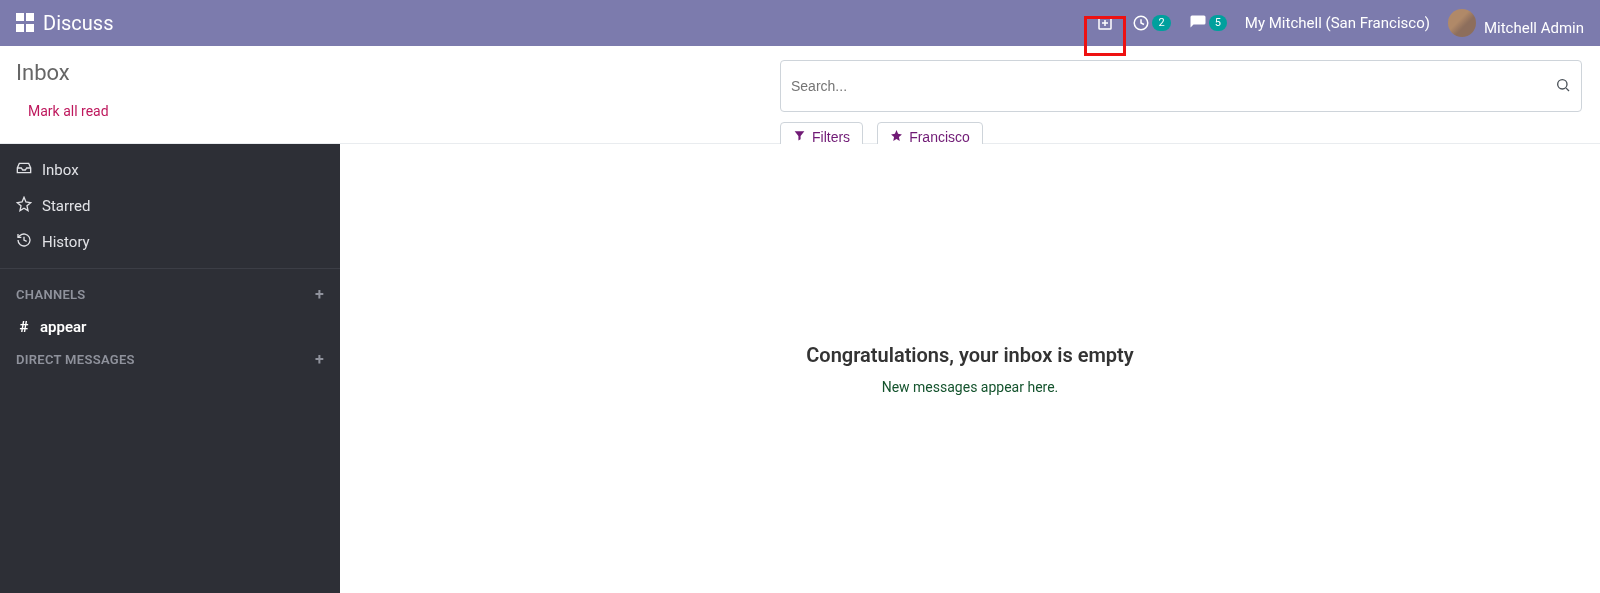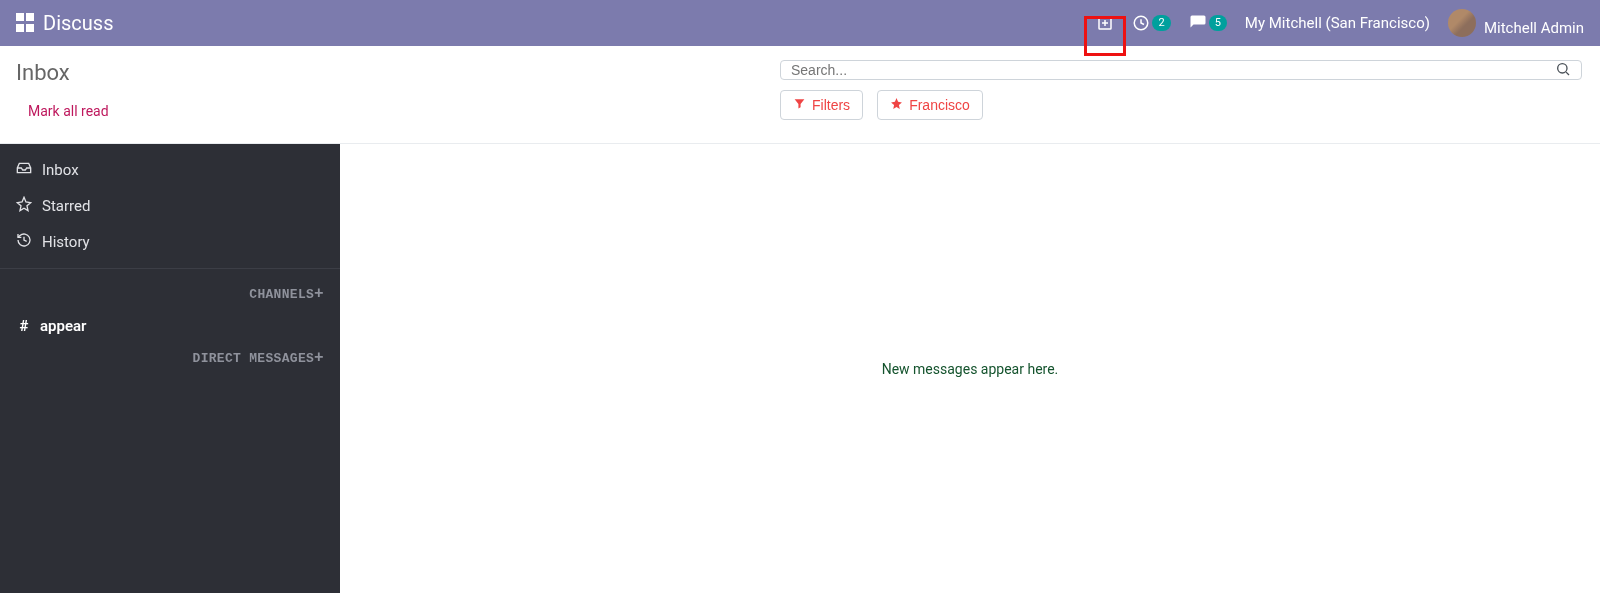--- a/index.html
+++ b/index.html
@@ -19,34 +19,34 @@
 .nav-text { font-size: 15px; cursor: pointer; }
 .avatar { width: 28px; height: 28px; border-radius: 50%; background: linear-gradient(135deg,#b08968 40%,#8d6e5c 60%); display:inline-block; }
 .highlight-box { position:absolute; top:2px; left:-12px; width:42px; height:40px; border:3px solid #e11; pointer-events:none; }
 
 
 .control-panel { height: 98px; background: #fff; border-bottom: 1px solid #e9ecef; display:flex; }
 .cp-left { width: 780px; padding: 14px 16px 0 16px; }
 .cp-title { font-size: 22px; color: #666; font-weight: 400; margin-bottom: 18px; }
 .cp-mark { color: #be185d; font-size: 14px; cursor: pointer; margin-left: 12px; }
 .cp-right { flex:1; padding: 14px 18px 0 0; }
-.search-wrap { border: 1px solid #ced4da; border-radius: 4px; height: 20px; display:flex; align-items:center; padding: 0 10px; }
+.search-wrap { border: 1px solid #ced4da; border-radius: 4px; height: 52px; display:flex; align-items:center; padding: 0 10px; }
 .search-input { flex:1; border:none; outline:none; font-size: 14px; background:transparent; }
 .search-btn { cursor:pointer; color:#495057; }
 .cp-buttons { margin-top: 10px; display:flex; gap:14px; }
-.cp-btn { border:1px solid #ced4da; background:#fff; border-radius:4px; padding: 6px 12px; font-size:14px; display:flex; align-items:center; gap:6px; cursor:pointer; color:#ef4444; }
+.cp-btn { border:1px solid #ced4da; background:#fff; border-radius:4px; padding: 6px 12px; font-size:14px; display:flex; align-items:center; gap:6px; cursor:pointer; color:#701a75; }
 .cp-btn svg { width:13px; height:13px; }
 
 
 .body { display:flex; height: calc(593px - 46px - 98px); }
 .sidebar { width: 340px; background: #2d2f36; color:#b7b9be; display:flex; flex-direction:column; padding-top:8px; }
 .sb-item { display:flex; align-items:center; gap:10px; padding: 8px 16px; font-size:15px; cursor:pointer; color:#e1e2e6; }
 .sb-item svg { width:16px; height:16px; flex-shrink:0; }
 .sb-sep { height:1px; background:#3c3e46; margin:8px 0; }
-.sb-header { display:flex; align-items:center; justify-content:flex-end; padding: 8px 16px; font-size:13px; color:#8f929c; font-weight:600; letter-spacing:0.3px;font-family:Liberation Mono, monospace; }
+.sb-header { display:flex; align-items:center; justify-content:space-between; padding: 8px 16px; font-size:13px; color:#8f929c; font-weight:600; letter-spacing:0.3px; }
 .sb-header .plus { cursor:pointer; font-size:16px; color:#8f929c; }
 .sb-channel { display:flex; align-items:center; gap:8px; padding:6px 16px; font-size:15px; color:#fff; font-weight:600; cursor:pointer; }
 .sb-hash { width:16px; text-align:center; font-weight:700; }
 
 .main { flex:1; background:#fff; display:flex; flex-direction:column; align-items:center; justify-content:center; }
 .empty-title { font-size:20px; font-weight:600; color:#333; margin-bottom:12px; }
 .empty-sub { font-size:14px; color:#14532d; }
 </style>
 </head>
 <body>
@@ -160,15 +160,16 @@
       <span class="sb-hash">#</span>
       <span>appear</span>
     </div>
     <div class="sb-header">
       <span>DIRECT MESSAGES</span>
       <span class="plus">+</span>
     </div>
   </div>
 
   <div class="main">
+    <div class="empty-title">Congratulations, your inbox is empty</div>
     <div class="empty-sub">New messages appear here.</div>
   </div>
 </div>
 
 </body></html>

